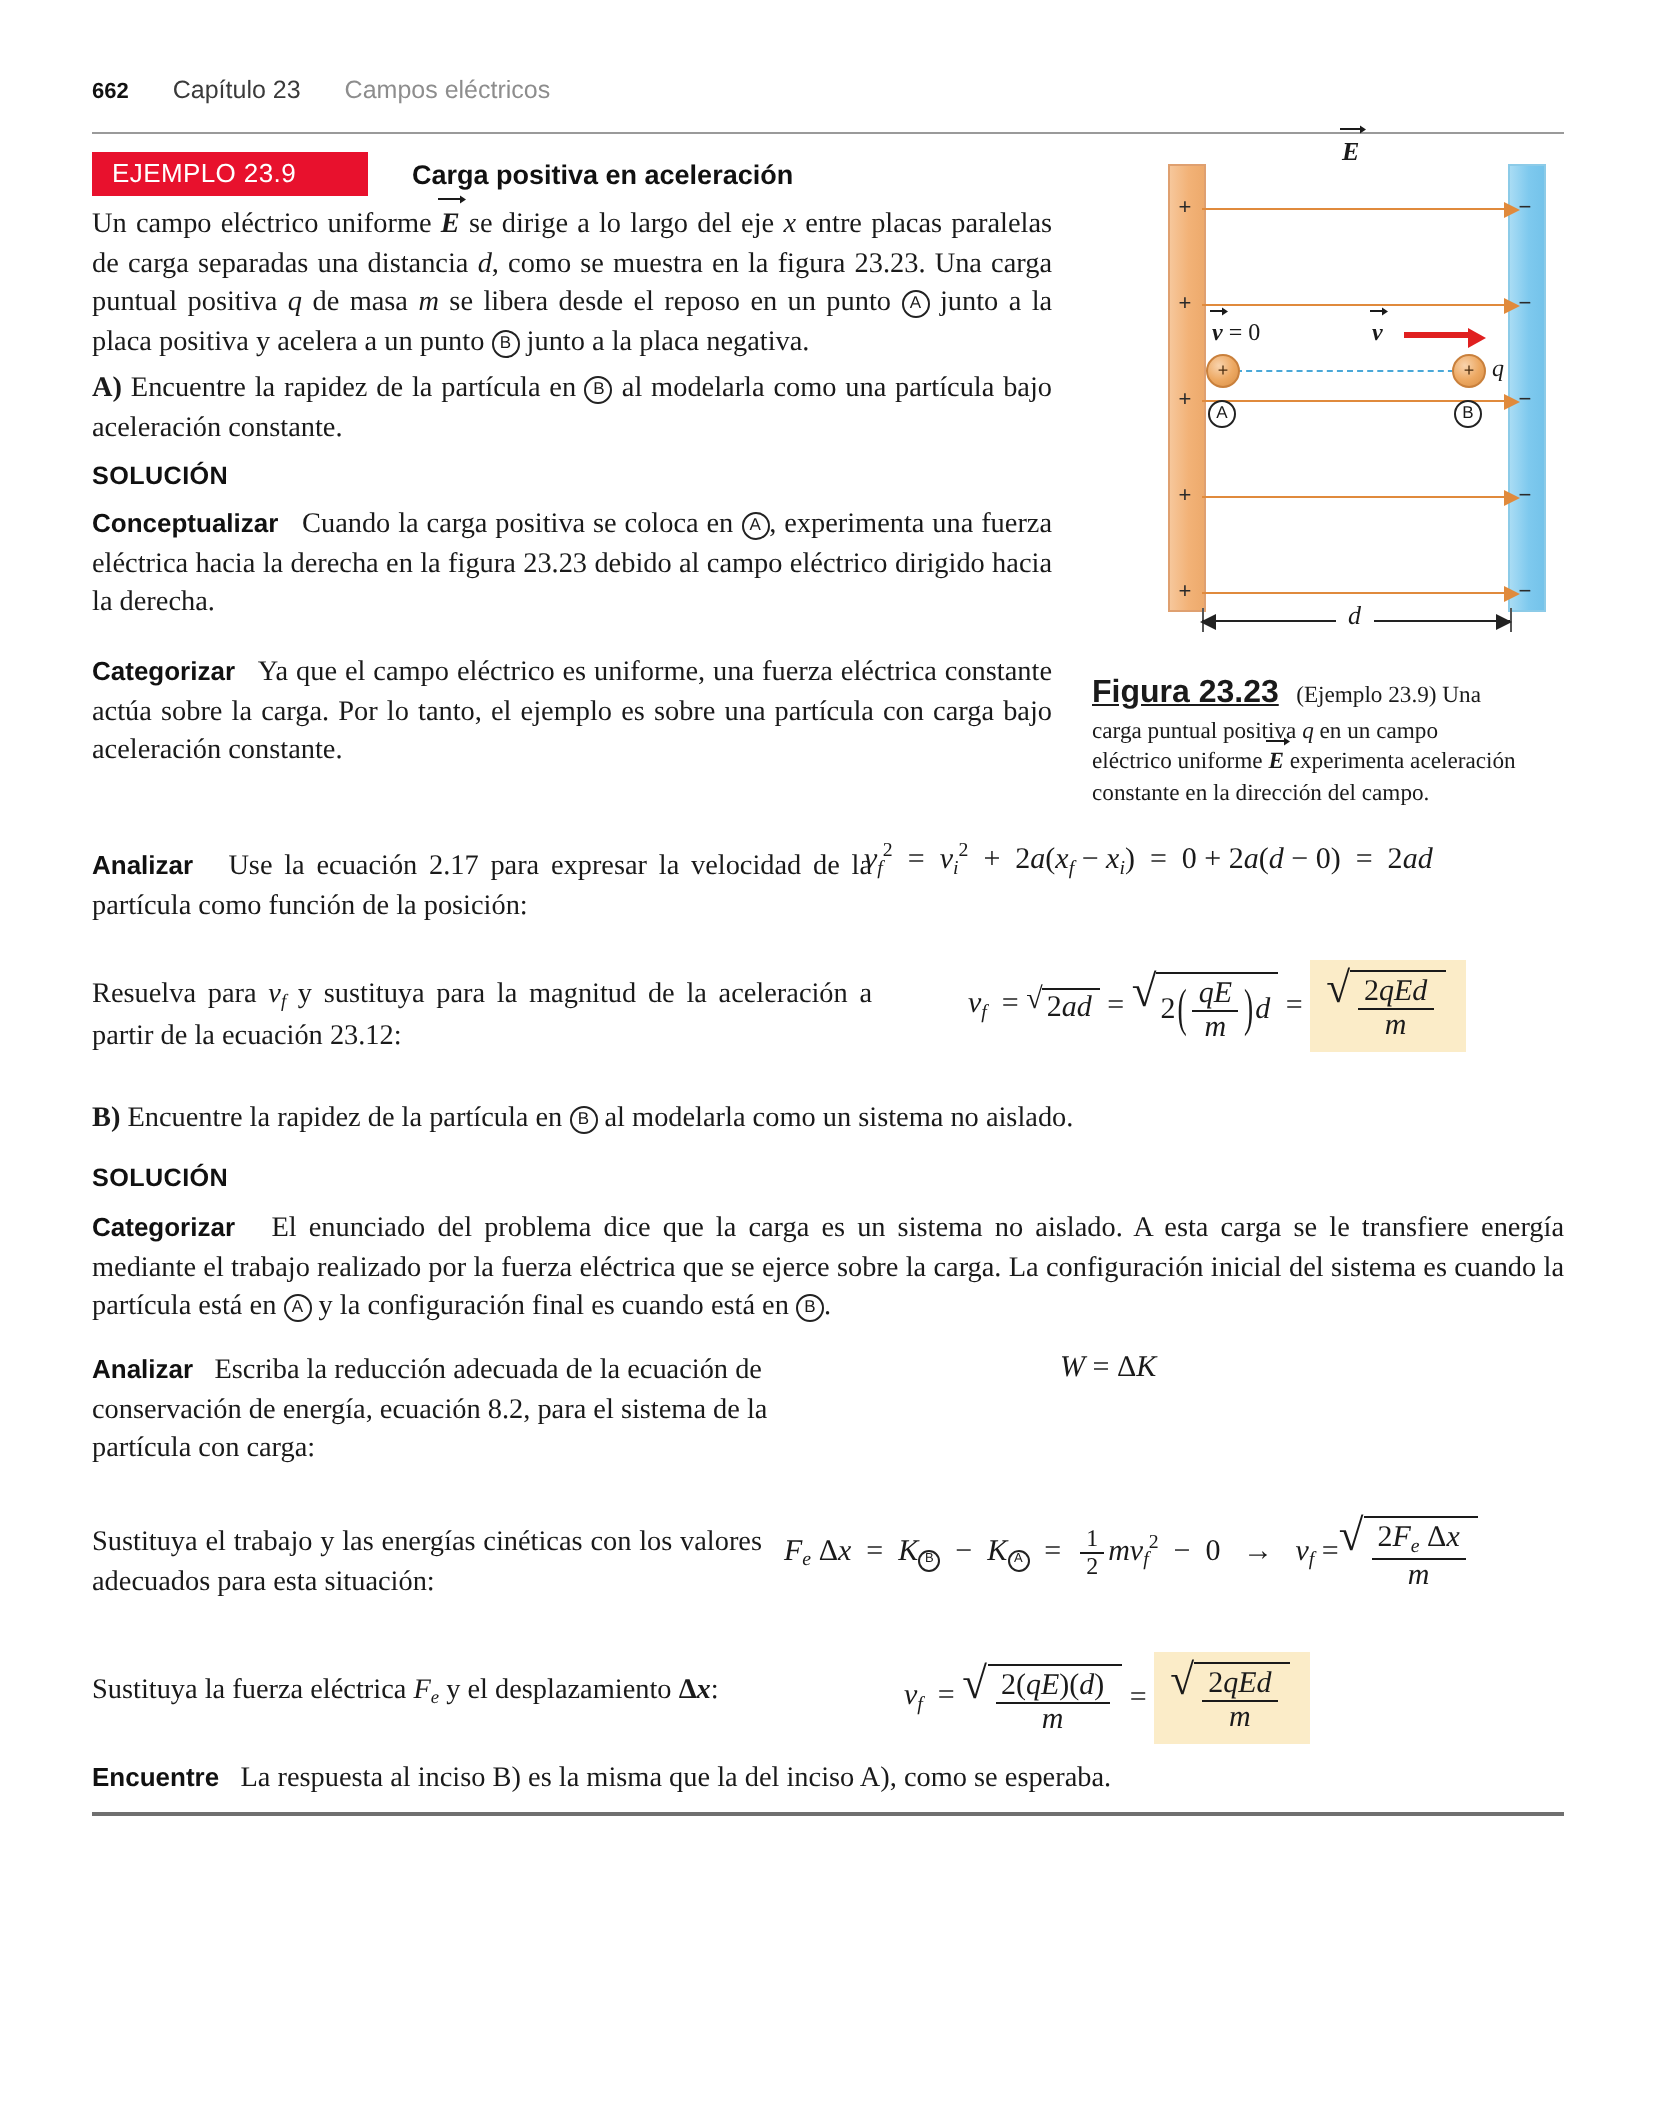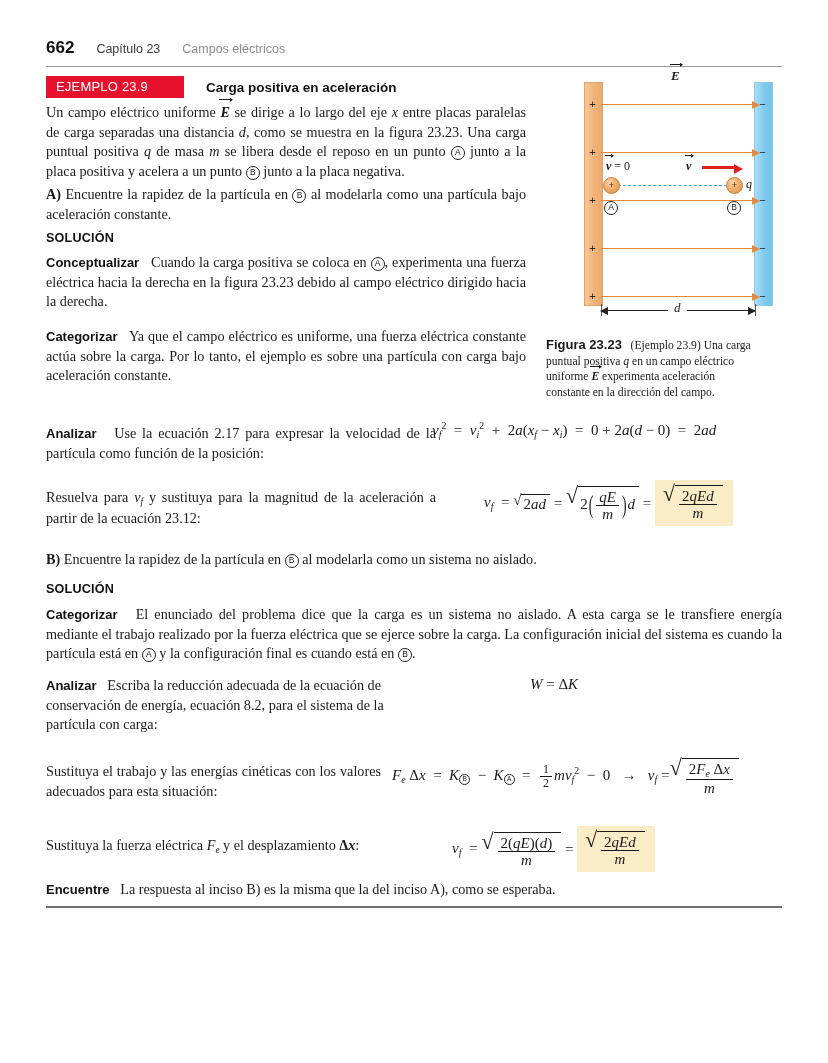--- a/index.html
+++ b/index.html
@@ -13,21 +13,21 @@
     overflow: hidden;
   }
   .page { position:absolute; inset:0; }
 
   
   .runhead {
     position:absolute; left:46px; top:38px;
     display:flex; align-items:baseline; gap:22px;
     font-family:"Liberation Sans", sans-serif;
   }
-  .runhead .folio { font-weight:bold; font-size:17px; color:#111; }
+  .runhead .folio { font-weight:bold; font-size:11px; color:#111; }
   .runhead .chap  { font-size:12.5px; color:#3a3a3a; }
   .runhead .chaptitle { font-size:12.5px; color:#8d8d8d; }
 
   .rule-top {
     position:absolute; left:46px; top:66px; width:736px;
     height:1px; background:#9a9a9a;
   }
   .rule-bottom {
     position:absolute; left:46px; top:906px; width:736px;
     height:2px; background:#6f6f6f;
@@ -172,21 +172,21 @@
   .dim-tick { position:absolute; width:0; border-left:1px solid #555; }
   .dimlabel {
     position:absolute; left:92px; top:218px; background:#fff; padding:0 6px;
     font-size:13px; font-style:italic;
   }
 
   .fig-caption {
     margin-top:14px; font-size:11.6px; line-height:1.35; color:#1a1a1a; width:212px;
   }
   .fig-caption .fignum {
-    font-family:"Liberation Sans", sans-serif; font-weight:bold; font-size:13px;
+    font-family:"Liberation Sans", sans-serif; font-weight:bold; font-size:16px;text-decoration:underline;
   }
 </style>
 </head>
 <body>
 
 <div class="page">
 
   <div class="runhead">
     <span class="folio">662</span>
     <span class="chap">Capítulo 23</span>

